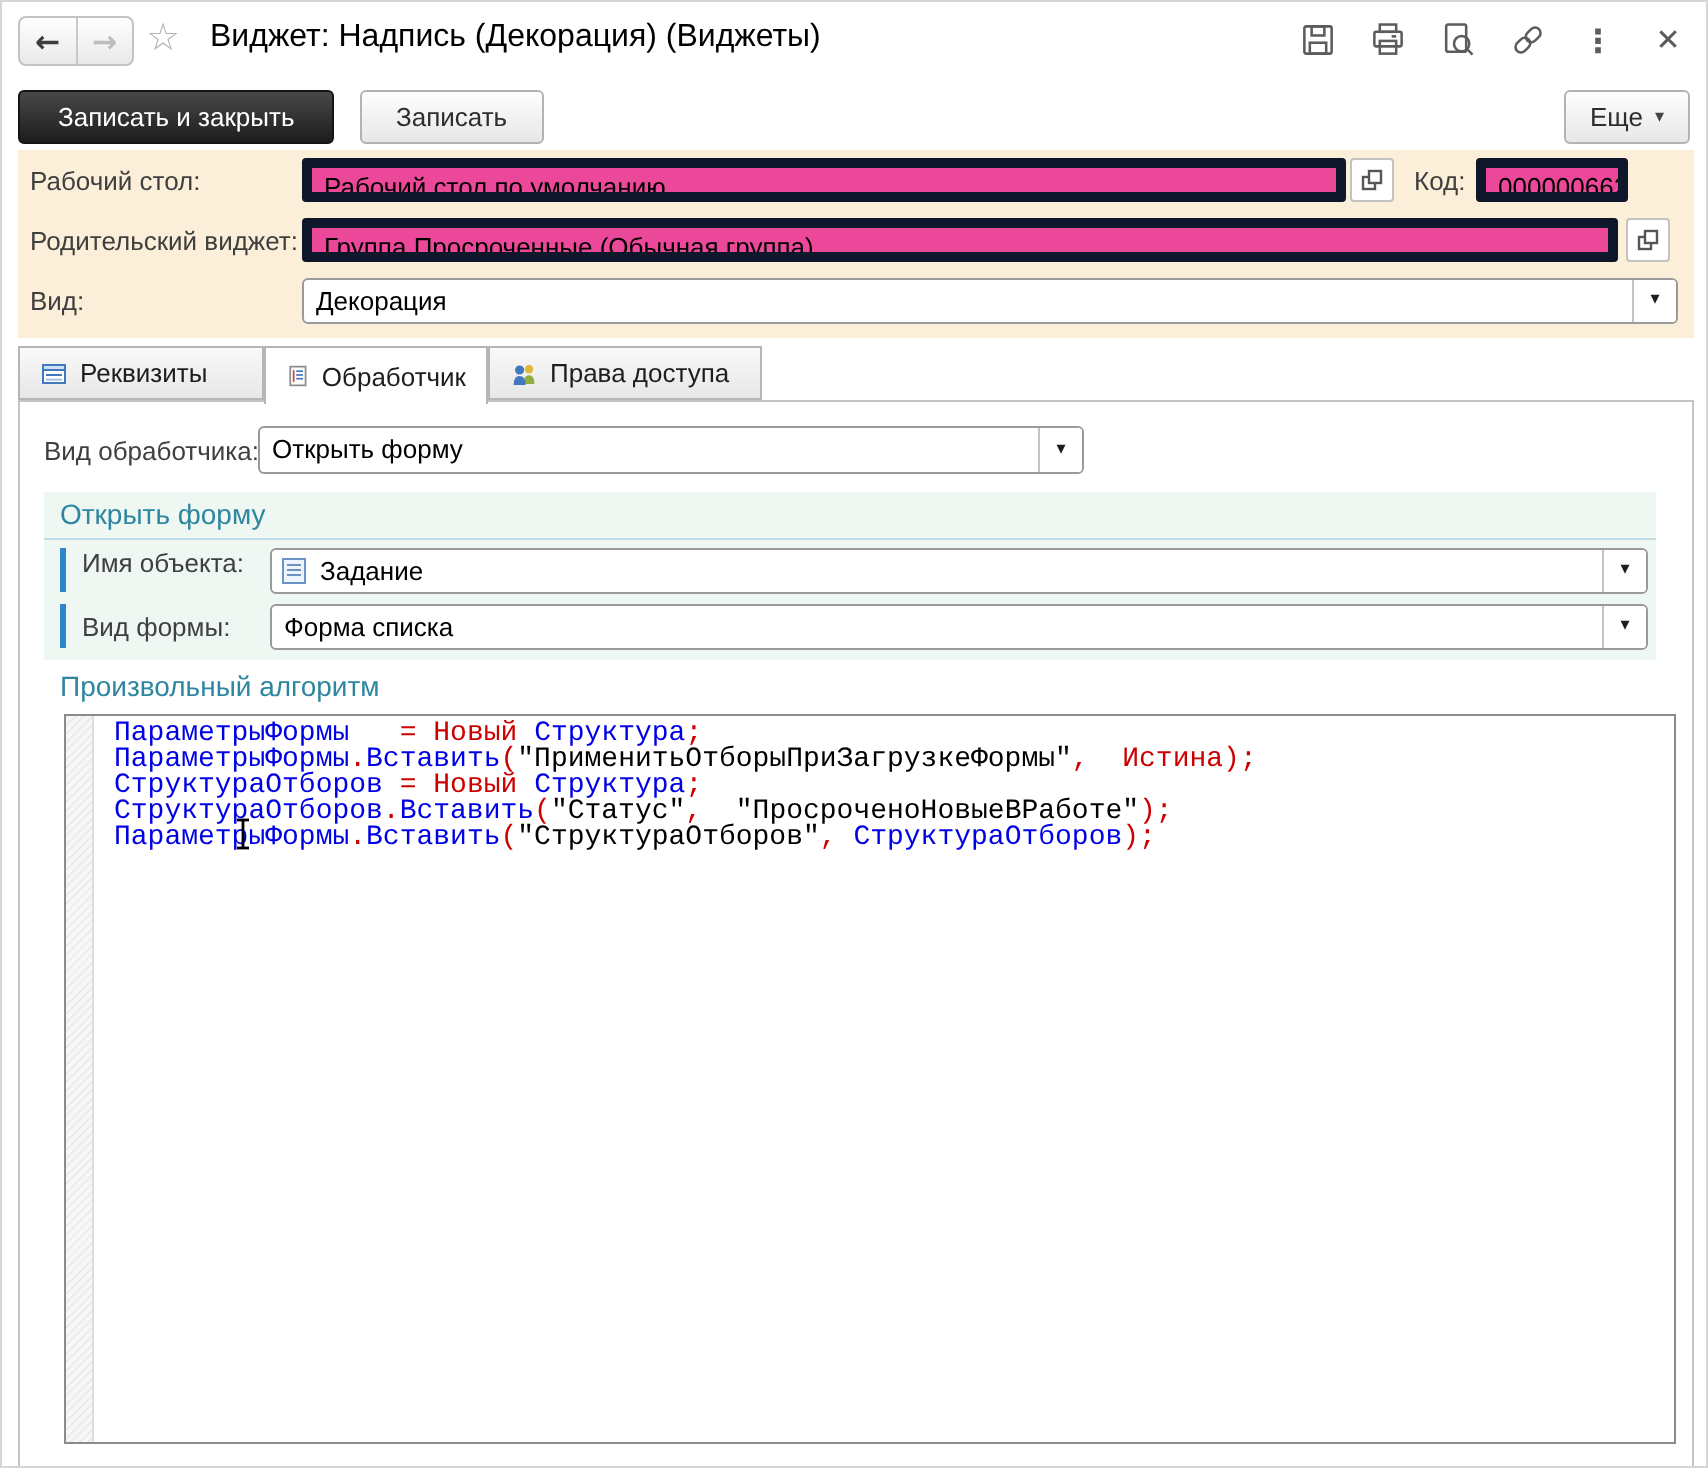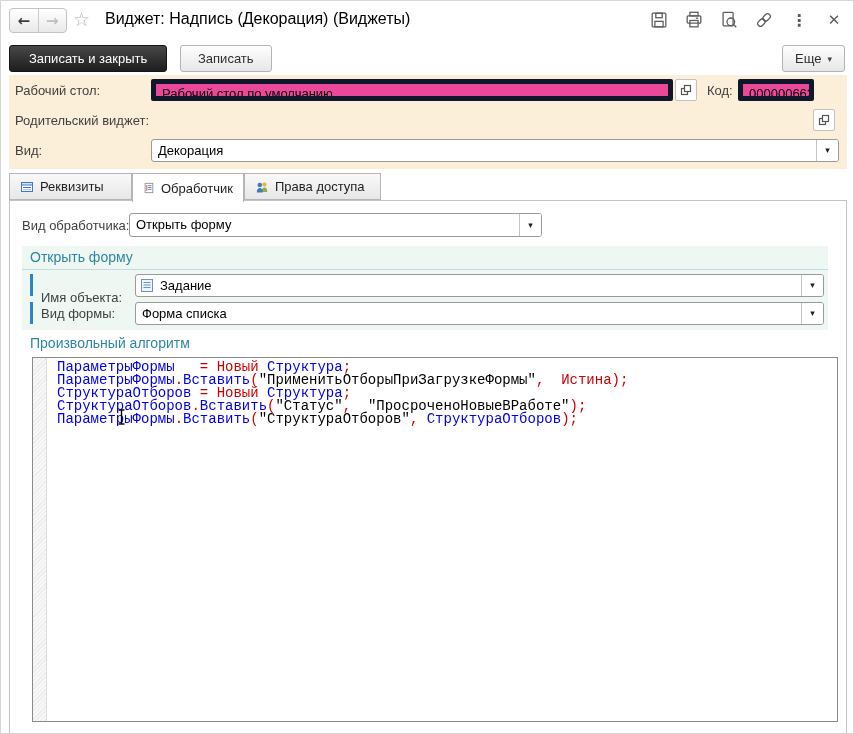--- a/index.html
+++ b/index.html
@@ -131,20 +131,21 @@
     <div class="sq-btn" style="left:666px; top:4px;">
       <svg width="12" height="12" viewBox="0 0 12 12" fill="#fff" stroke="#555" stroke-width="1.2">
         <rect x="1.5" y="4.5" width="6" height="6"></rect>
           <rect x="4.5" y="1.5" width="6" height="6"></rect>
       </svg>
     </div>
     <div class="flabel" style="left:698px; top:8px;">Код:</div>
     <div class="ffield" style="left:729px; top:4px; width:76px;">000000662</div>
 
     <div class="flabel" style="left:6px; top:38px;">Родительский виджет:</div>
+    <div class="ffield" style="left:142px; top:34px; width:658px;">Группа Просроченные (Обычная группа)</div>
     <div class="sq-btn" style="left:804px; top:34px;">
       <svg width="12" height="12" viewBox="0 0 12 12" fill="#fff" stroke="#555" stroke-width="1.2">
         <rect x="1.5" y="4.5" width="6" height="6"></rect>
           <rect x="4.5" y="1.5" width="6" height="6"></rect>
       </svg>
     </div>
 
     <div class="flabel" style="left:6px; top:68px;">Вид:</div>
     <div class="wfield" style="left:142px; top:64px; width:688px;">
       <span class="val">Декорация</span>
@@ -190,21 +191,21 @@
       <span class="dd-btn">
           <span class="tri">▾</span>
         </span>
     </div>
 
     <div class="section">
       <div class="sec-title">Открыть форму</div>
       <div class="sec-rule"></div>
 
       <div class="accent" style="left:8px; top:28px;"></div>
-      <div class="plabel" style="left:19px; top:44px;">Имя объекта:</div>
+      <div class="plabel" style="left:19px; top:28px;">Имя объекта:</div>
       <div class="wfield" style="left:113px; top:28px; width:689px;">
         <svg style="position:absolute; left:4px; top:3px;" width="14" height="15" viewBox="0 0 14 15">
           <rect x="1.5" y="1.5" width="11" height="12" fill="#eef4fb" stroke="#6b93c4"></rect>
           <line x1="3.5" y1="4.5" x2="10.5" y2="4.5" stroke="#6b93c4"></line>
           <line x1="3.5" y1="7" x2="10.5" y2="7" stroke="#6b93c4"></line>
           <line x1="3.5" y1="9.5" x2="10.5" y2="9.5" stroke="#6b93c4"></line>
         </svg>
         <span class="val" style="left:24px;">Задание</span>
         <span class="dd-btn">
             <span class="tri">▾</span>

